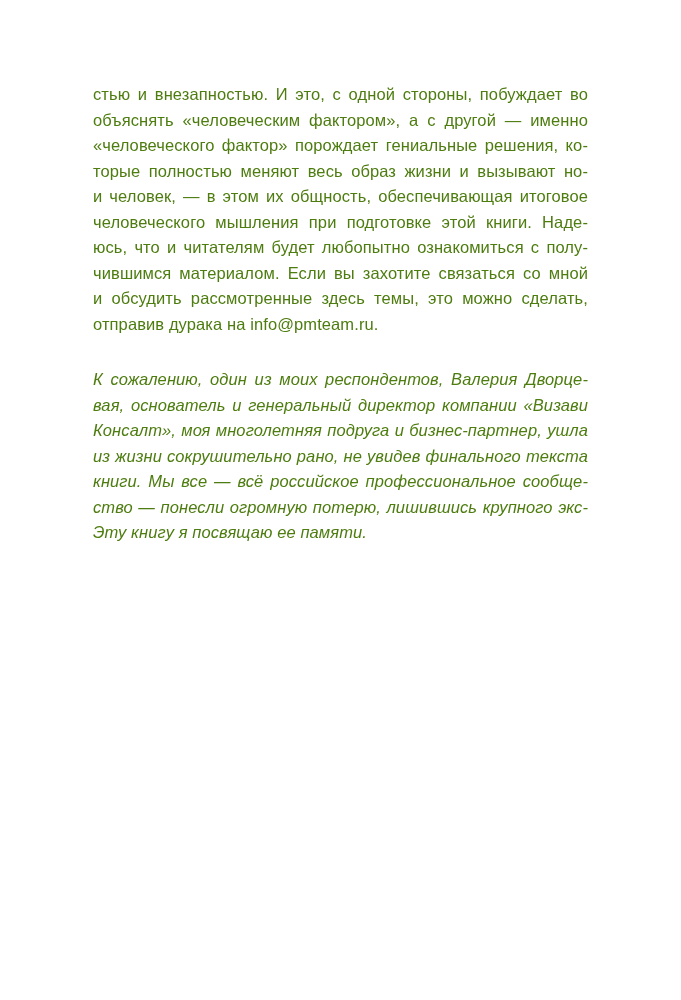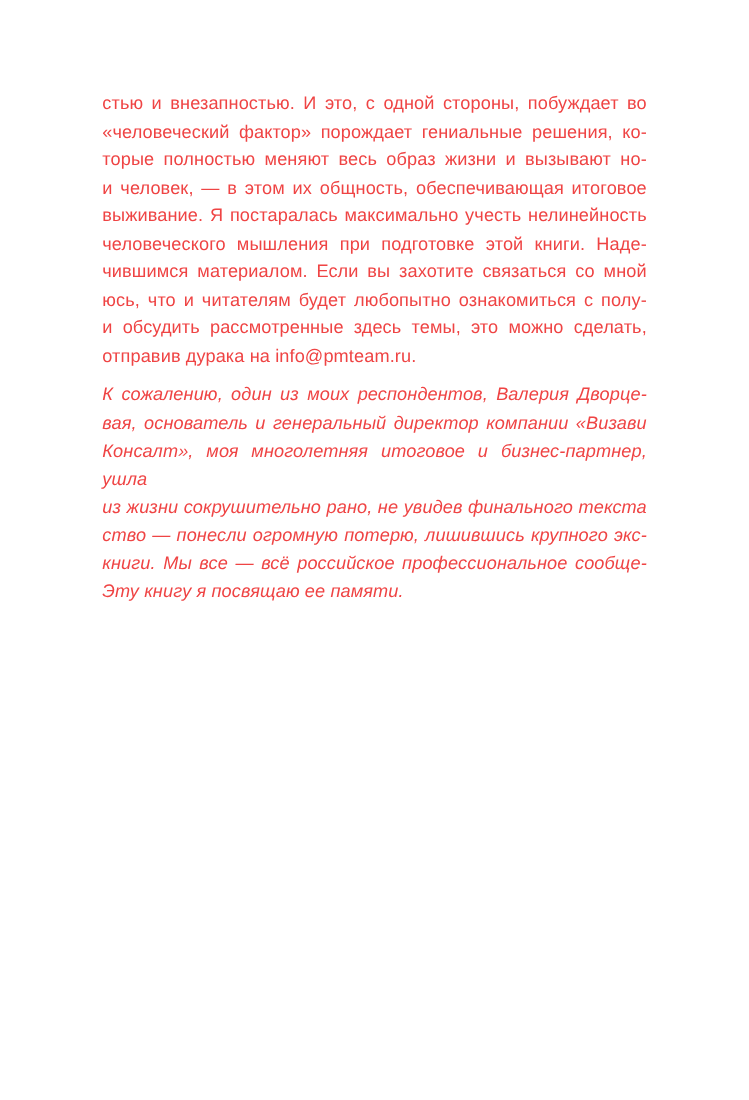--- a/index.html
+++ b/index.html
@@ -6,21 +6,21 @@
     margin: 0;
     padding: 0;
     background: #ffffff;
   }
   .page {
     position: relative;
     width: 681px;
     height: 892px;
     background: #ffffff;
     font-family: "Liberation Sans", "DejaVu Sans", sans-serif;
-    color: #ef4444;
+    color: #4d7c0f;
     overflow: hidden;
   }
   .text-block {
     position: absolute;
     left: 93px;
     top: 82px;
     width: 495px;
   }
   .paragraph {
     font-size: 16.5px;
@@ -29,43 +29,43 @@
   }
   .paragraph .line {
     text-align: justify;
     text-align-last: justify;
   }
   .paragraph .line.last {
     text-align-last: left;
   }
   .paragraph.italic {
     font-style: italic;
-    margin-top: 10px;
+    margin-top: 30px;
   }
 </style>
 </head>
 <body>
 
 <div class="page">
   <div class="text-block">
     <div class="paragraph regular">
         <div class="line">стью и внезапностью. И это, с одной стороны, побуждает во</div>
-        <div class="line">«человеческий фактор» порождает гениальные решения, ко-</div>
+        <div class="line">объяснять «человеческим фактором», а с другой — именно</div>
+        <div class="line">«человеческого фактор» порождает гениальные решения, ко-</div>
         <div class="line">торые полностью меняют весь образ жизни и вызывают но-</div>
         <div class="line">и человек, — в этом их общность, обеспечивающая итоговое</div>
-        <div class="line">выживание. Я постаралась максимально учесть нелинейность</div>
         <div class="line">человеческого мышления при подготовке этой книги. Наде-</div>
+        <div class="line">юсь, что и читателям будет любопытно ознакомиться с полу-</div>
         <div class="line">чившимся материалом. Если вы захотите связаться со мной</div>
-        <div class="line">юсь, что и читателям будет любопытно ознакомиться с полу-</div>
         <div class="line">и обсудить рассмотренные здесь темы, это можно сделать,</div>
         <div class="line last">отправив дурака на info@pmteam.ru.</div>
       </div>
     <div class="paragraph italic">
         <div class="line">К сожалению, один из моих респондентов, Валерия Дворце-</div>
         <div class="line">вая, основатель и генеральный директор компании «Визави</div>
-        <div class="line">Консалт», моя многолетняя итоговое и бизнес-партнер, ушла</div>
+        <div class="line">Консалт», моя многолетняя подруга и бизнес-партнер, ушла</div>
         <div class="line">из жизни сокрушительно рано, не увидев финального текста</div>
+        <div class="line">книги. Мы все — всё российское профессиональное сообще-</div>
         <div class="line">ство — понесли огромную потерю, лишившись крупного экс-</div>
-        <div class="line">книги. Мы все — всё российское профессиональное сообще-</div>
         <div class="line last">Эту книгу я посвящаю ее памяти.</div>
       </div>
   </div>
 </div>
 
 </body></html>

